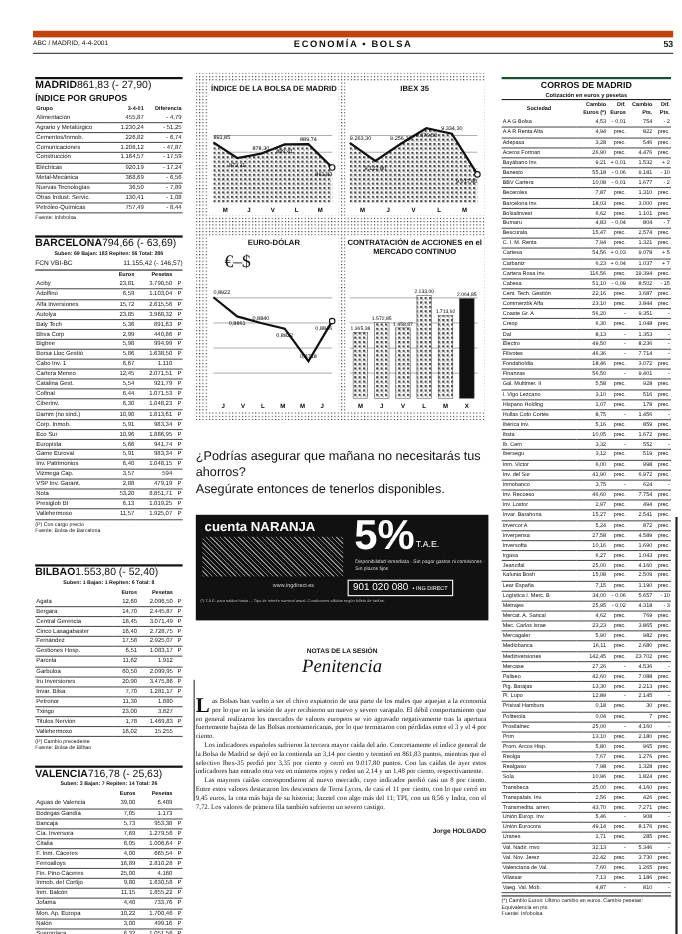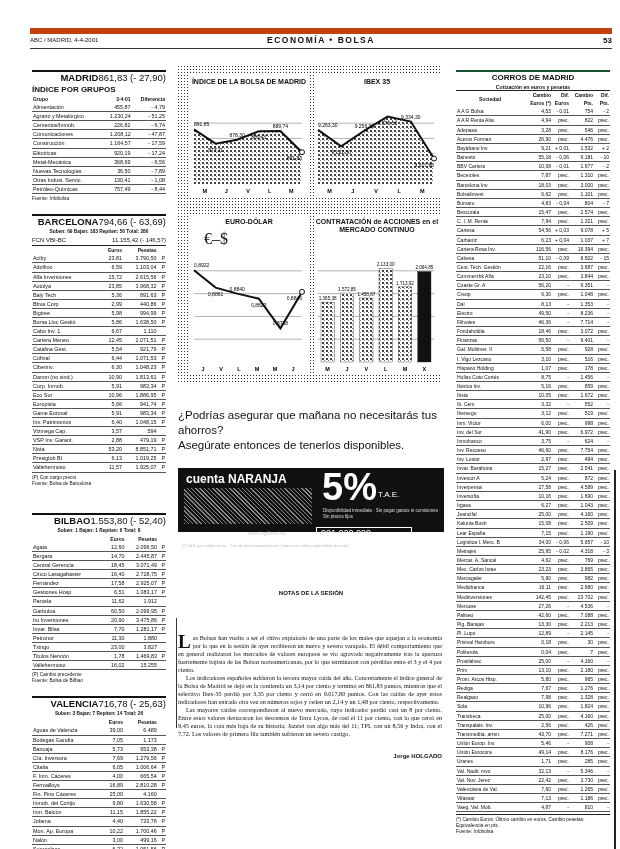--- a/index.html
+++ b/index.html
@@ -3,38 +3,38 @@
 <meta charset="utf-8">
 <style>
   html,body{margin:0;padding:0;background:#fff;}
   body{width:620px;height:849px;position:relative;overflow:hidden;font-family:"Liberation Sans",sans-serif;color:#111;}
   .hdr{position:absolute;left:30px;top:28px;width:582px;height:14px;border-top:6px solid #c2410c;border-bottom:1px solid #333;font-size:6px;}
   .hdr .date{position:absolute;left:0;top:3px;}
   .hdr .sect{position:absolute;left:0;right:0;top:1px;text-align:center;font-weight:bold;font-size:8.5px;letter-spacing:1.5px;}
   .hdr .pg{position:absolute;right:0;top:2px;font-weight:bold;font-size:8px;margin-left:27px;}
   .col{position:absolute;font-size:5.4px;line-height:8.2px;}
   .mk{border-top:2px solid #111;margin-top:4px;}
-  .mkhead{display:flex;justify-content:flex-end;font-weight:bold;font-size:9.5px;line-height:12px;}
+  .mkhead{display:flex;justify-content:flex-start;font-weight:bold;font-size:9.5px;line-height:12px;}
   .mkhead .v{font-weight:normal;}
   .sub{font-weight:bold;font-size:8px;line-height:11px;}
   .stats{text-align:center;font-size:4.8px;font-weight:bold;}
   table{border-collapse:collapse;width:100%;}
   td,th{padding:0 1px;white-space:nowrap;font-size:5.4px;line-height:8.1px;}
   th{font-size:5px;font-weight:bold;text-align:right;}
   th.l{text-align:left;}
   td.n{text-align:right;}
   tr.r td{border-bottom:0.6px solid #555;}
   .foot{font-size:4.8px;line-height:6px;margin-top:2px;}
   .ibex{display:flex;justify-content:space-between;border-bottom:1px solid #222;font-size:6px;line-height:9px;}
   .charts{position:absolute;left:178px;top:66px;width:264px;height:316px;}
   .chart{position:absolute;background:#fff;}
   .chart svg{display:block;}
   .ctitle{position:absolute;font-weight:bold;font-size:7px;text-align:center;line-height:8px;}
   .adq{position:absolute;left:178px;top:408px;width:266px;font-size:11.5px;line-height:15px;color:#111;}
-  .ad{position:absolute;left:178px;top:468px;width:266px;height:64px;background:#111;color:#fff;}
+  .ad{position:absolute;left:178px;top:468px;width:266px;height:96px;background:#111;color:#fff;}
   .ad .t1{position:absolute;left:8px;top:4px;font-weight:bold;font-size:12px;}
   .ad .pct{position:absolute;left:144px;top:-2px;font-size:38px;font-weight:bold;}
   .ad .tae{position:absolute;left:200px;top:22px;font-size:8px;}
   .ad .s{position:absolute;left:145px;top:40px;font-size:4.5px;line-height:5.5px;color:#ddd;}
   .ad .tel{position:absolute;left:138px;top:59px;border:1px solid #fff;padding:0 4px;font-size:9px;line-height:11px;}
   .ad .web{position:absolute;left:70px;top:62px;font-size:5px;color:#ccc;}
   .ad .legal{position:absolute;left:4px;top:76px;right:4px;font-size:3.6px;line-height:4.5px;color:#bbb;}
   .ad .pat{position:absolute;left:6px;top:20px;width:128px;height:36px;background:repeating-linear-gradient(45deg,#888 0 1px,#111 1px 3px);}
   .notes{position:absolute;left:178px;top:590px;width:266px;}
   .notes .k{text-align:center;font-weight:bold;font-size:6px;}
@@ -650,20 +650,21 @@
   <div class="tel">
     <span>901 020 080</span>
     <span style="font-size:5px;">&nbsp;• </span>
     <span style="font-size:5px;">ING DIRECT</span>
   </div>
   <div class="legal">(*) T.A.E. para saldos hasta ... Tipo de interés nominal anual. Condiciones válidas según folleto de tarifas.</div>
 </div>
 
 <div class="notes">
   <div class="k">NOTAS DE LA SESIÓN</div>
+  <div class="h">Penitencia</div>
 </div>
 <div class="leftrule"></div>
 <div class="article">
   <p class="first"><span class="drop">L</span><span>as Bolsas han vuelto a ser el chivo expiatorio de una parte de los males que aquejan a la economía por lo que en la sesión de ayer recibieron un nuevo y severo varapalo. El débil comportamiento que en general realizaron los mercados de valores europeos se vio agravado negativamente tras la apertura fuertemente bajista de las Bolsas norteamericanas, por lo que terminaron con pérdidas entre el 3 y el 4 por ciento.</span></p>
   <p>Los indicadores españoles sufrieron la tercera mayor caída del año. Concretamente el índice general de la Bolsa de Madrid se dejó en la contienda un 3,14 por ciento y terminó en 861,83 puntos, mientras que el selectivo Ibex-35 perdió por 3,35 por ciento y cerró en 9.017,80 puntos. Con las caídas de ayer estos indicadores han entrado otra vez en números rojos y ceden un 2,14 y un 1,48 por ciento, respectivamente.</p>
   <p>Las mayores caídas correspondieron al nuevo mercado, cuyo indicador perdió casi un 8 por ciento. Entre estos valores destacaron los descensos de Terra Lycos, de casi el 11 por ciento, con lo que cerró en 9,45 euros, la cota más baja de su historia; Jazztel con algo más del 11; TPI, con un 8,56 y Indra, con el 7,72. Los valores de primera fila también sufrieron un severo castigo.</p>
   <div class="sig">Jorge HOLGADO</div>
 </div>
 
 <div class="corros">

